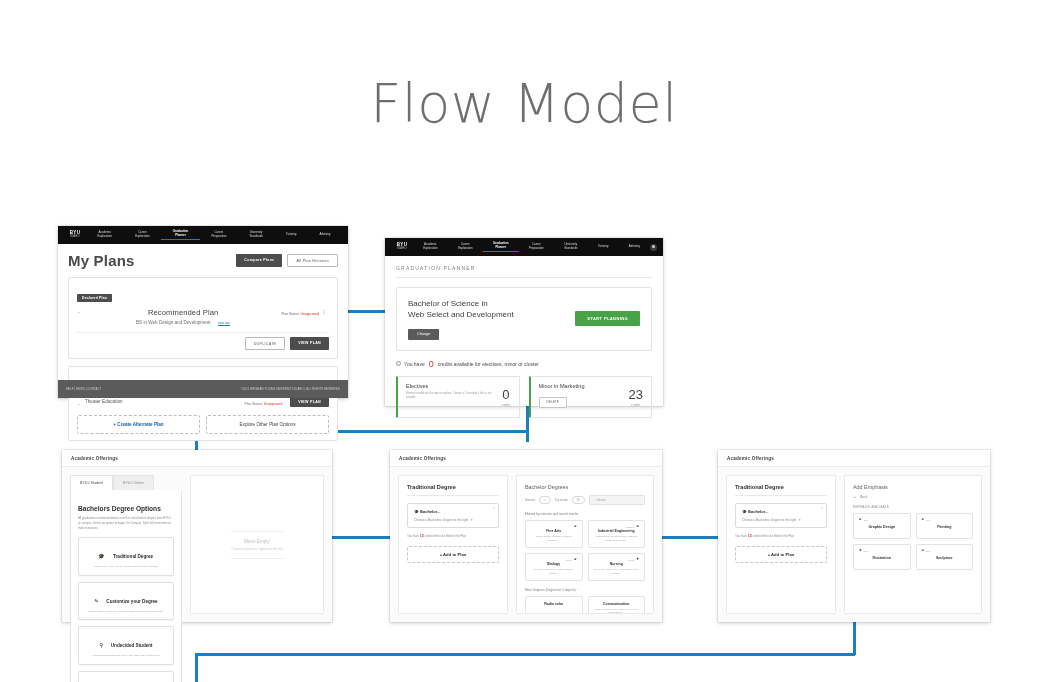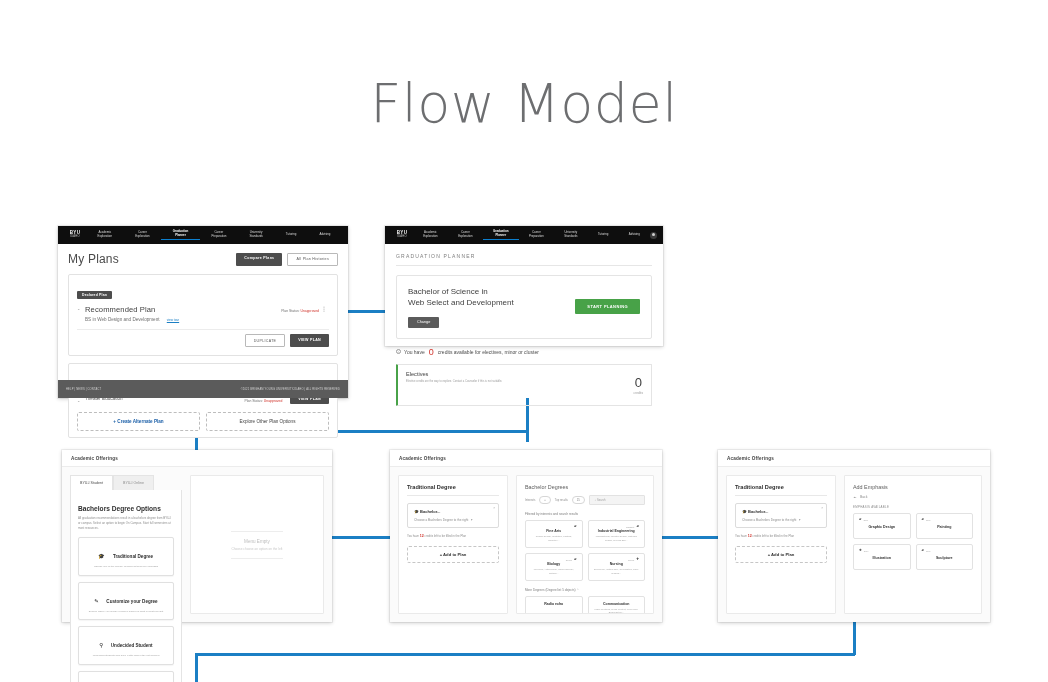--- a/index.html
+++ b/index.html
@@ -44,42 +44,42 @@
     width:7px; height:7px; border-radius:50%; background:#3a3a3a;
     flex:0 0 7px; position:relative;
   }
   .byunav .avatar::after{
     content:""; position:absolute; left:1.6px; top:1.2px; width:3.8px; height:3.8px;
     border-radius:50%; background:#cfcfcf;
   }
   
   #card-myplans { left:58px; top:226px; width:290px; height:172px; }
   .mp-body { padding:8px 10px 0 10px; background:#fff; height:145px; }
-  .mp-title { font-size:12px; color:#4a4a4a; font-weight:400; letter-spacing:.2px; }
+  .mp-title { font-size:15px; color:#4a4a4a; font-weight:700; letter-spacing:.2px; }
   .mp-head { display:flex; align-items:center; justify-content:space-between; }
   .mp-btns { display:flex; gap:5px; }
   .btn-dark {
     background:#4d4d4d; color:#fff; font-size:3.6px; font-weight:700;
     padding:3.5px 8px; letter-spacing:.3px; border-radius:1px;
   }
   .btn-outline {
     background:#fff; color:#555; font-size:3.6px; border:.6px solid #b9b9b9;
     padding:3.5px 8px; letter-spacing:.3px; border-radius:1px;
   }
   .mp-panel {
     margin-top:8px; border:.6px solid #e2e2e2; border-radius:2px;
     padding:7px 8px 8px 8px; background:#fff;
   }
   .tag {
     display:inline-block; background:#4d4d4d; color:#fff; font-size:3.4px;
     font-weight:700; padding:1.6px 5px; border-radius:1px; letter-spacing:.2px;
   }
   .plan-row { display:flex; align-items:flex-start; margin-top:5px; }
   .caret { font-size:4px; color:#8a8a8a; width:8px; padding-top:3px; }
-  .plan-main { flex:1; }
+  .plan-main { flex:1;text-align:center; }
   .plan-name { font-size:7.6px; color:#3f3f3f; letter-spacing:.1px; }
   .plan-sub { font-size:4.6px; color:#6f6f6f; margin-top:2.5px; }
   .plan-sub .link { color:#1b7fc4; font-size:3.1px; margin-left:6px; text-decoration:underline; }
   .plan-status { font-size:3.4px; color:#6f6f6f; padding-top:4px; white-space:nowrap; }
   .plan-status b { color:#d0342c; font-weight:400; }
   .kebab { width:10px; text-align:center; color:#666; font-size:6px; line-height:.6; padding-top:3px; }
   .divider { height:.6px; background:#ececec; margin:7px 0 5px; }
   .row-right { display:flex; justify-content:flex-end; gap:5px; }
   .alt-panel {
     margin-top:7px; border:.6px solid #e2e2e2; border-radius:2px;
@@ -92,21 +92,21 @@
     flex:1; border:.8px dashed #bdbdbd; border-radius:2px; text-align:center;
     padding:6px 2px; font-size:4.6px; color:#3f3f3f;
   }
   .dash-btn.primary { color:#1b5fa8; font-weight:700; }
   .page-footer {
     position:absolute; left:0; bottom:0; width:100%; height:18px; background:#5b5b5b;
     display:flex; align-items:center; justify-content:space-between; padding:0 8px;
   }
   .page-footer span { color:#d6d6d6; font-size:2.6px; letter-spacing:.2px; }
   
-  #card-gradplanner { left:385px; top:226px; width:278px; height:120px; }
+  #card-gradplanner { left:385px; top:238px; width:278px; height:168px; }
   .gp-body { padding:9px 11px; }
   .gp-kicker { font-size:5px; color:#7d7d7d; letter-spacing:1.2px; }
   .gp-rule { height:.6px; background:#e6e6e6; margin:6px 0 9px; }
   .gp-hero {
     border:.6px solid #e4e4e4; border-radius:2px; padding:10px 11px;
     display:flex; align-items:center; justify-content:space-between;
     min-height:52px;
   }
   .gp-degree { font-size:8px; color:#3f3f3f; line-height:1.45; }
   .btn-change {
@@ -368,20 +368,30 @@
         <div>
           <h4>Electives</h4>
           <p>Elective credits are the way to explore.
 Contact a Counselor if this is not suitable.</p>
         </div>
         <div class="gp-num">
           <div class="n">0</div>
           <div class="u">credits</div>
         </div>
       </div>
+      <div class="gp-card">
+        <div>
+          <h4>Minor in Marketing</h4>
+          <div class="btn-tiny">DELETE</div>
+        </div>
+        <div class="gp-num">
+          <div class="n">23</div>
+          <div class="u">credits</div>
+        </div>
+      </div>
     </div>
   </div>
 </div>
 
 <div class="card ao" id="card-offerings">
   <div class="ao-bar">Academic Offerings</div>
   <div class="ao-inner">
     <div class="ao-left" style="flex:0 0 112px; border:none; background:transparent;">
       <div class="tabs">
         <div class="tab">BYU-I Student</div>

